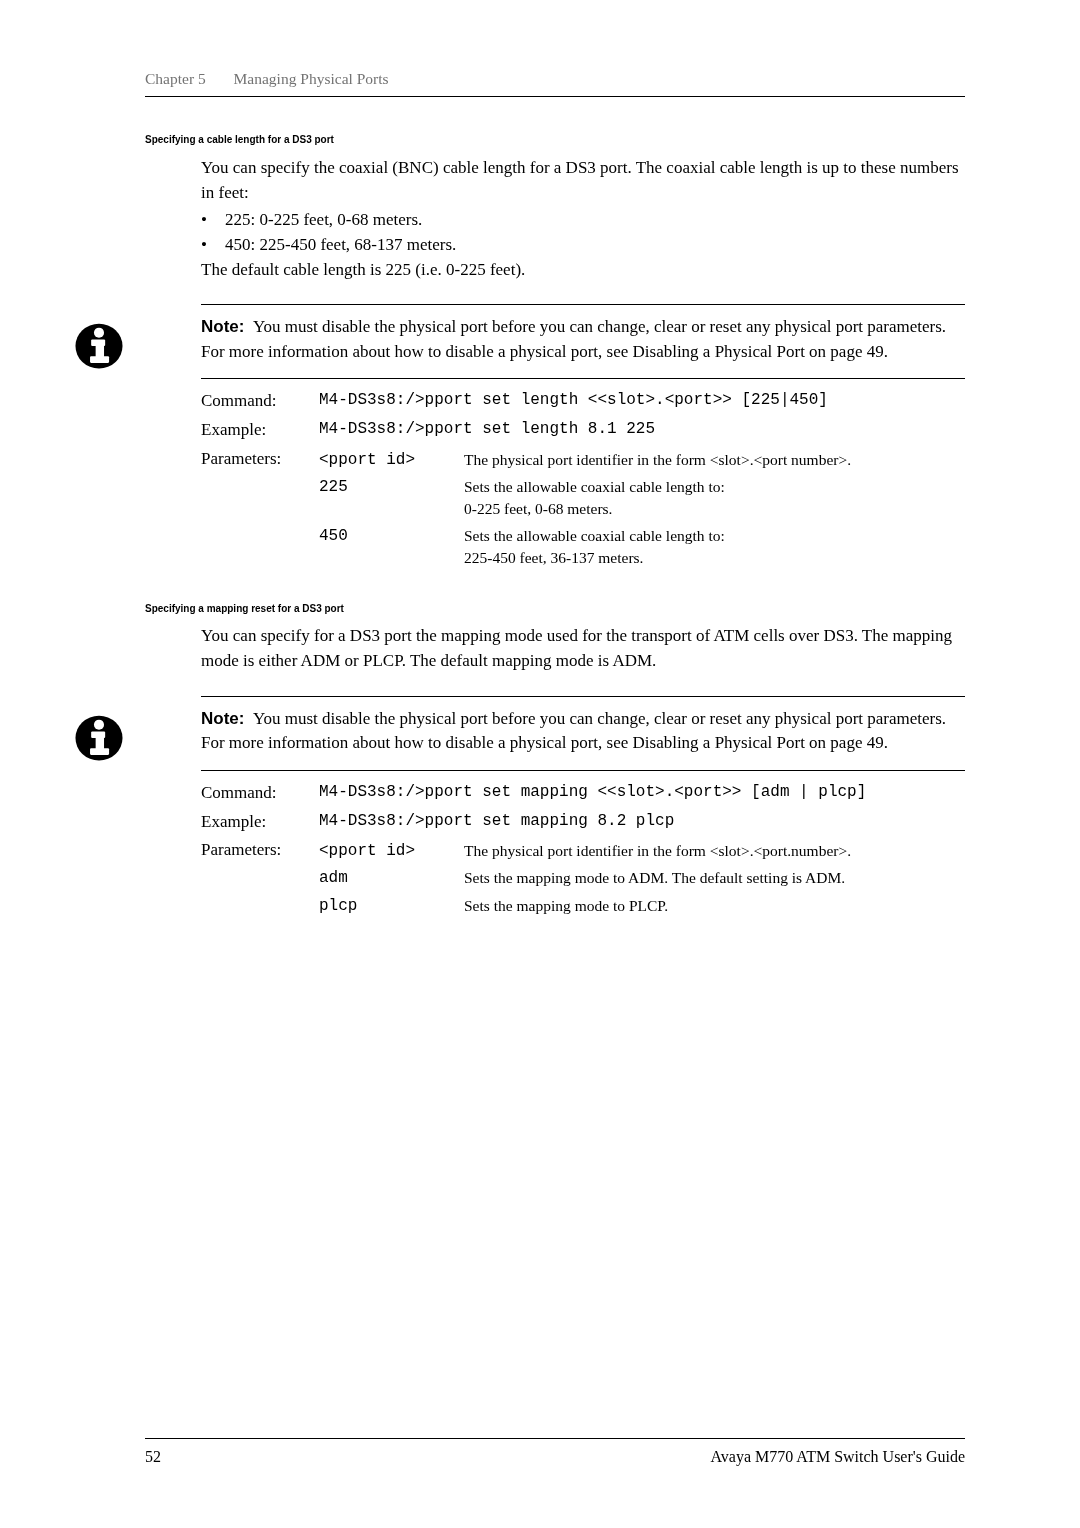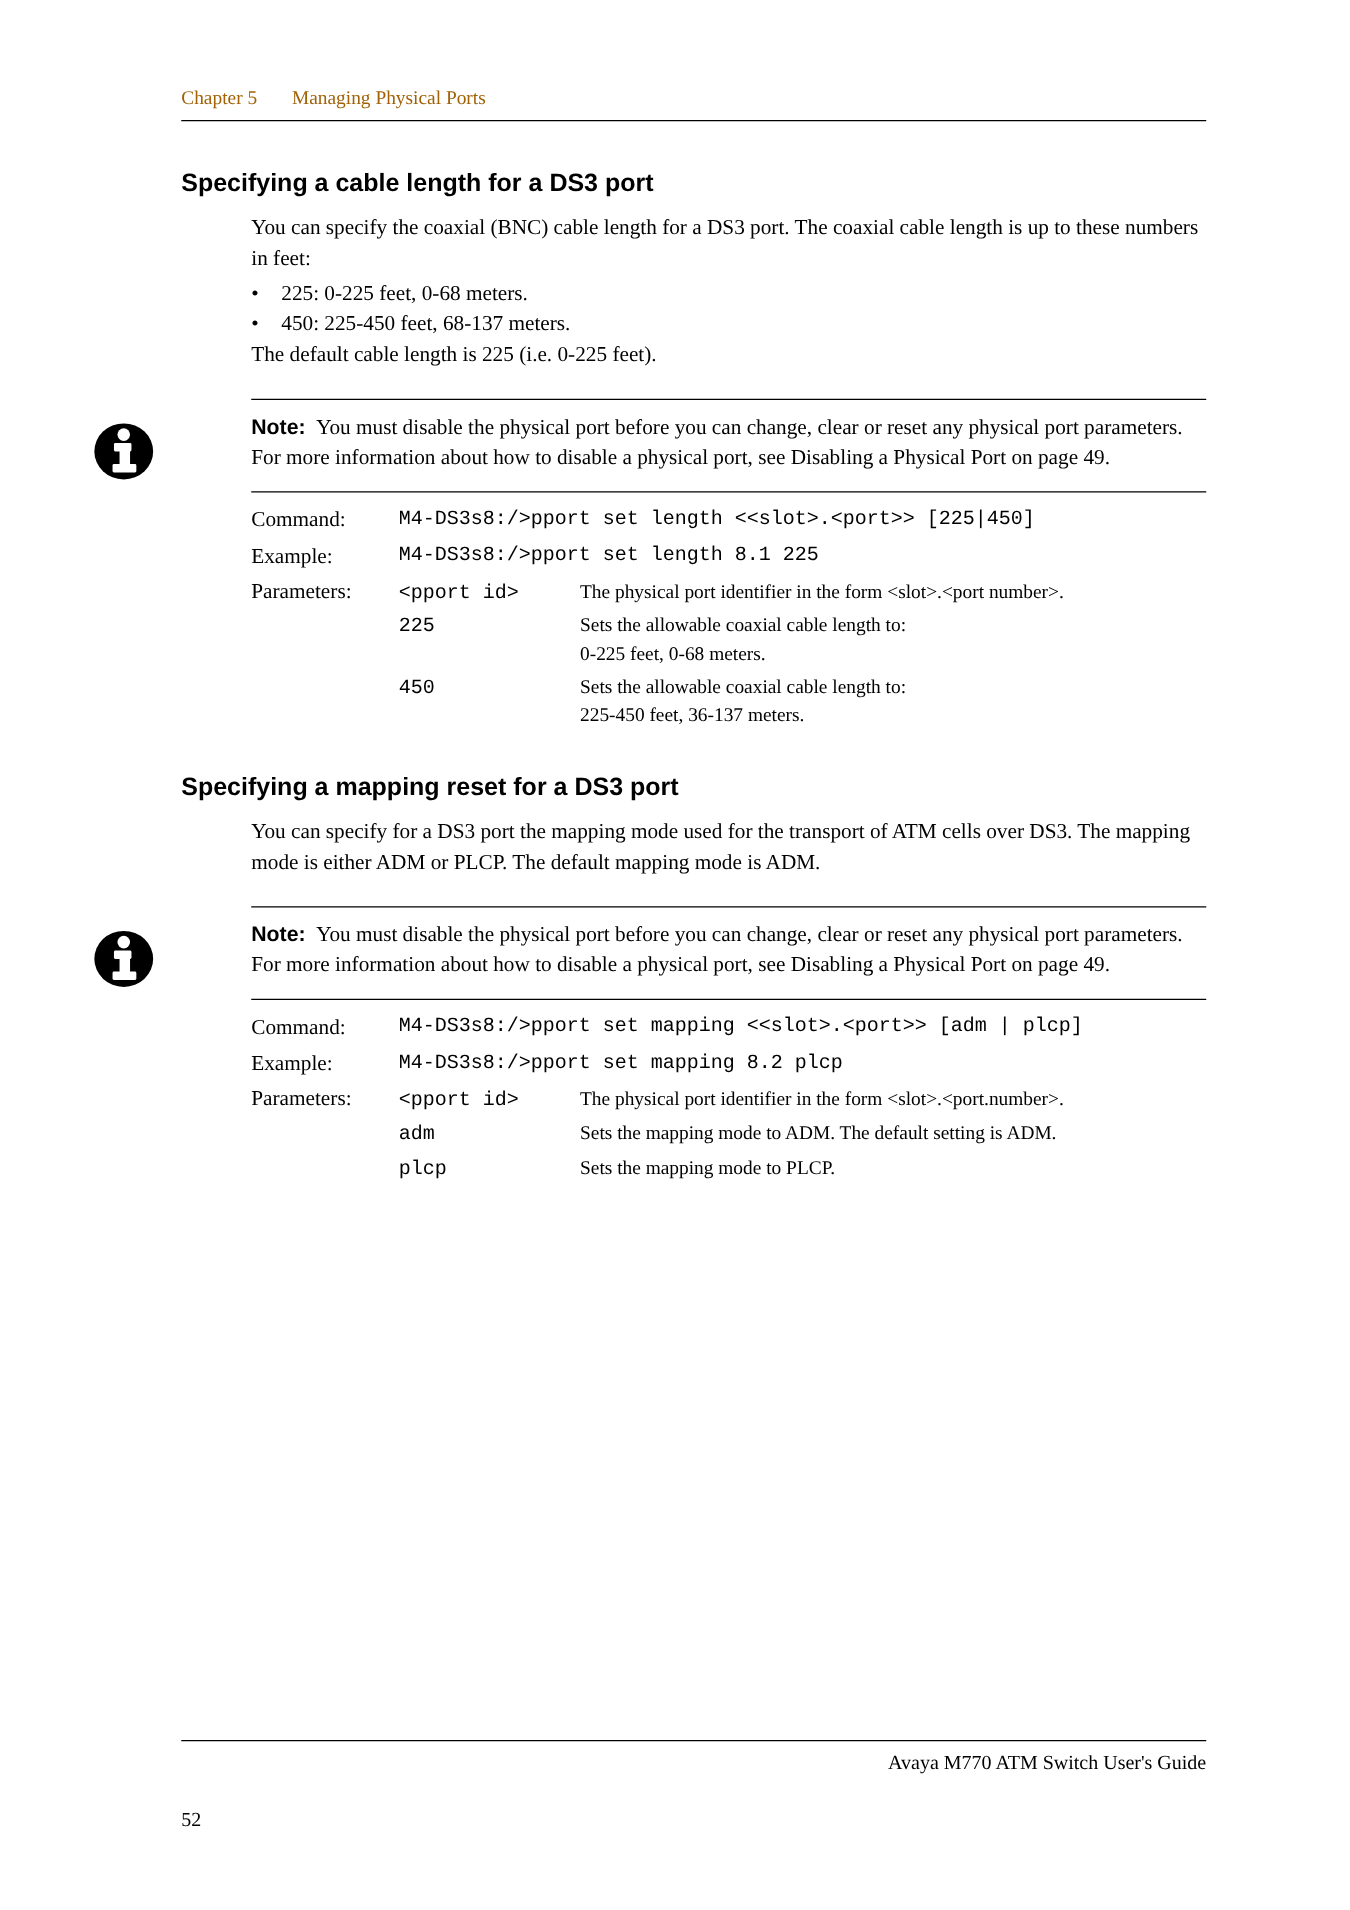--- a/index.html
+++ b/index.html
@@ -14,35 +14,35 @@
     font-size: 17px;
     line-height: 1.45;
   }
   
   .page {
     padding: 68px 115px 0 145px;
   }
   
   .running-header {
     font-size: 15.5px;
-    color: #a16207;
+    color: #737373;
   }
   
   .running-header .chap { margin-right: 24px; }
   
   hr.thin {
     border: none;
     border-top: 1.2px solid #000;
     margin-top: 6px;
   }
   
   .section-head {
     font-family: Arial, Helvetica, sans-serif;
     font-weight: bold;
-    font-size: 20px;
+    font-size: 10px;
     margin-top: 36px;
   }
   
   .body-block {
     margin-left: 56px;
     margin-top: 8px;
   }
   
   .body-block p { margin-bottom: 2px; }
   
@@ -114,21 +114,21 @@
   .param-table .p1 { width: 145px; }
   
   .footer {
     position: absolute;
     bottom: 60px;
     left: 145px;
     right: 115px;
     font-size: 16px;
   }
   .footer hr { border: none; border-top: 1.2px solid #000; margin-bottom: 6px; }
-  .footer .pageno { float: left; margin-top: 46px; }
+  .footer .pageno { float: left; }
   .footer .guide { float: right; }
 </style>
 </head>
 <body>
 
 <div class="page">
 
   <div class="running-header">
     <span class="chap">Chapter 5</span>
     <span>Managing Physical Ports</span>

